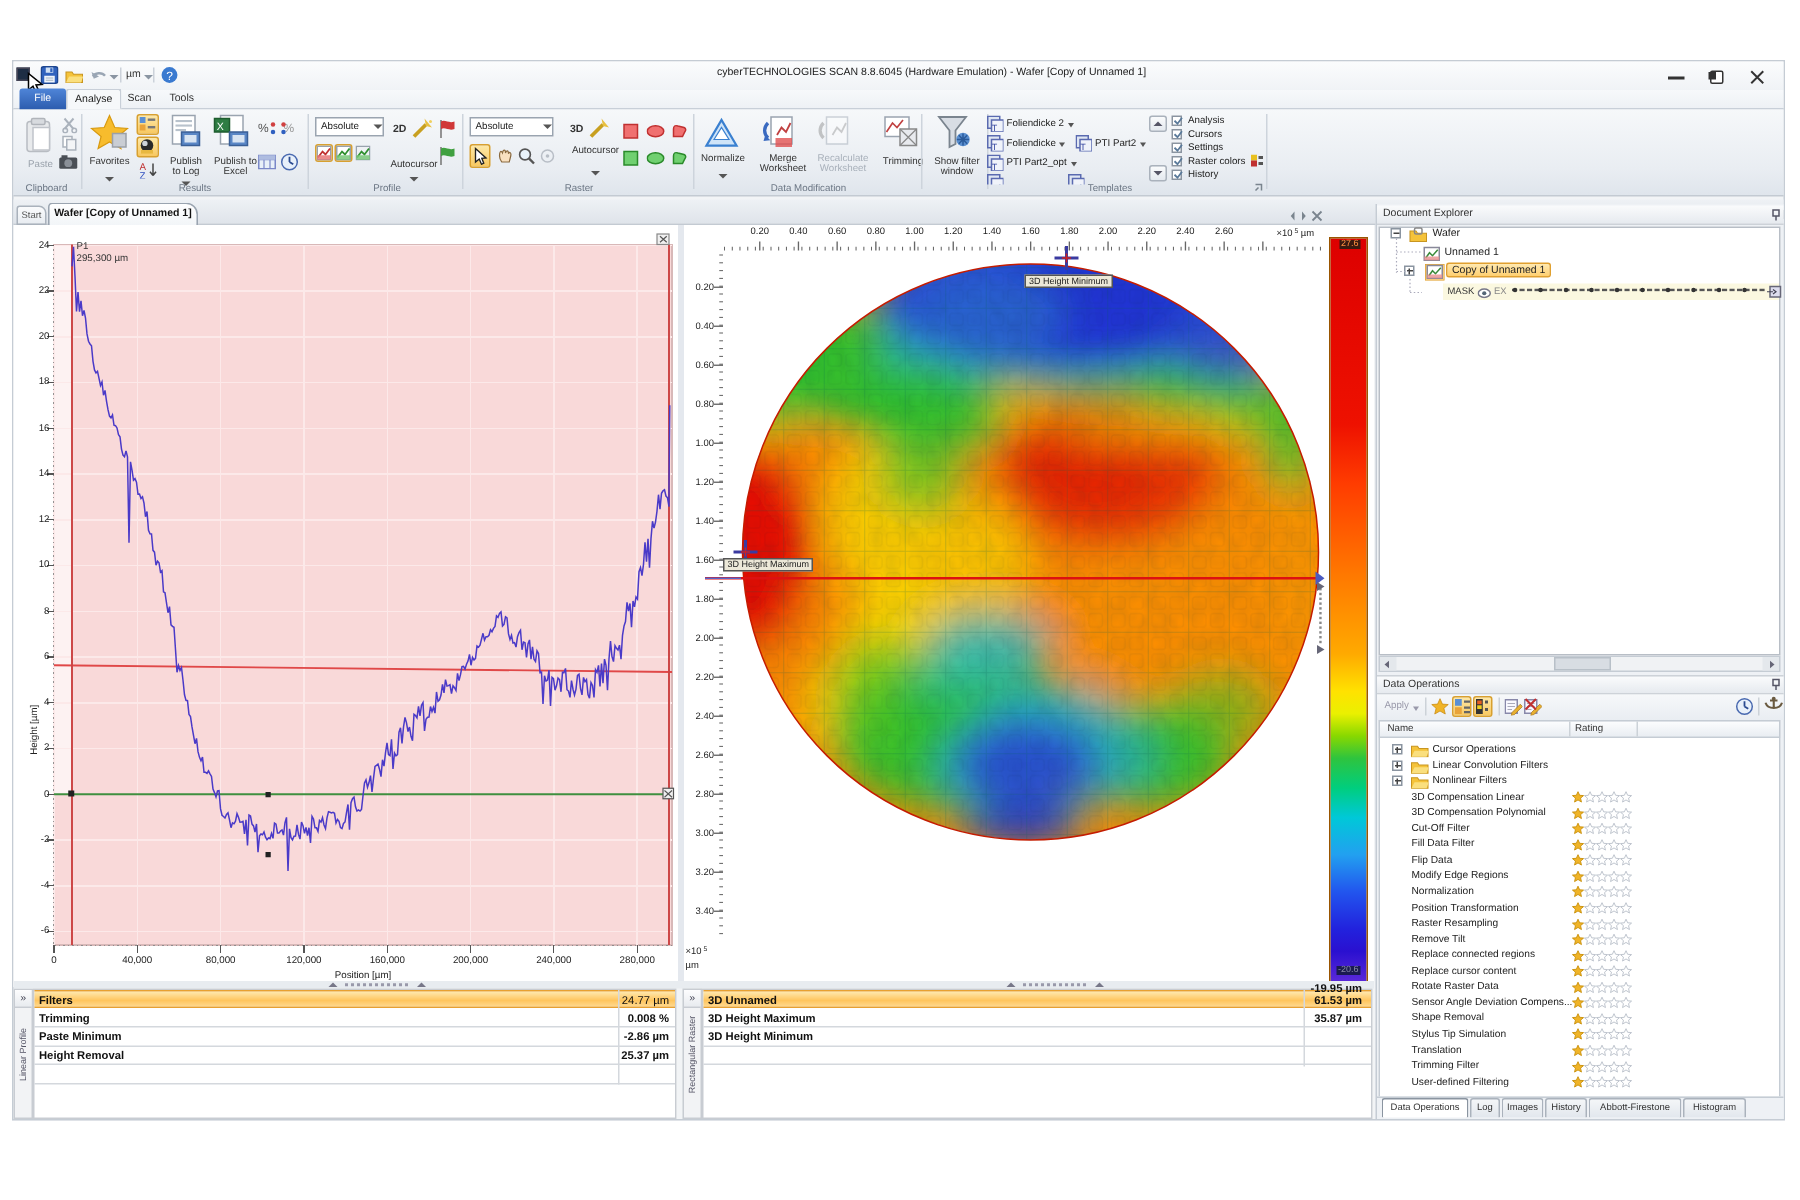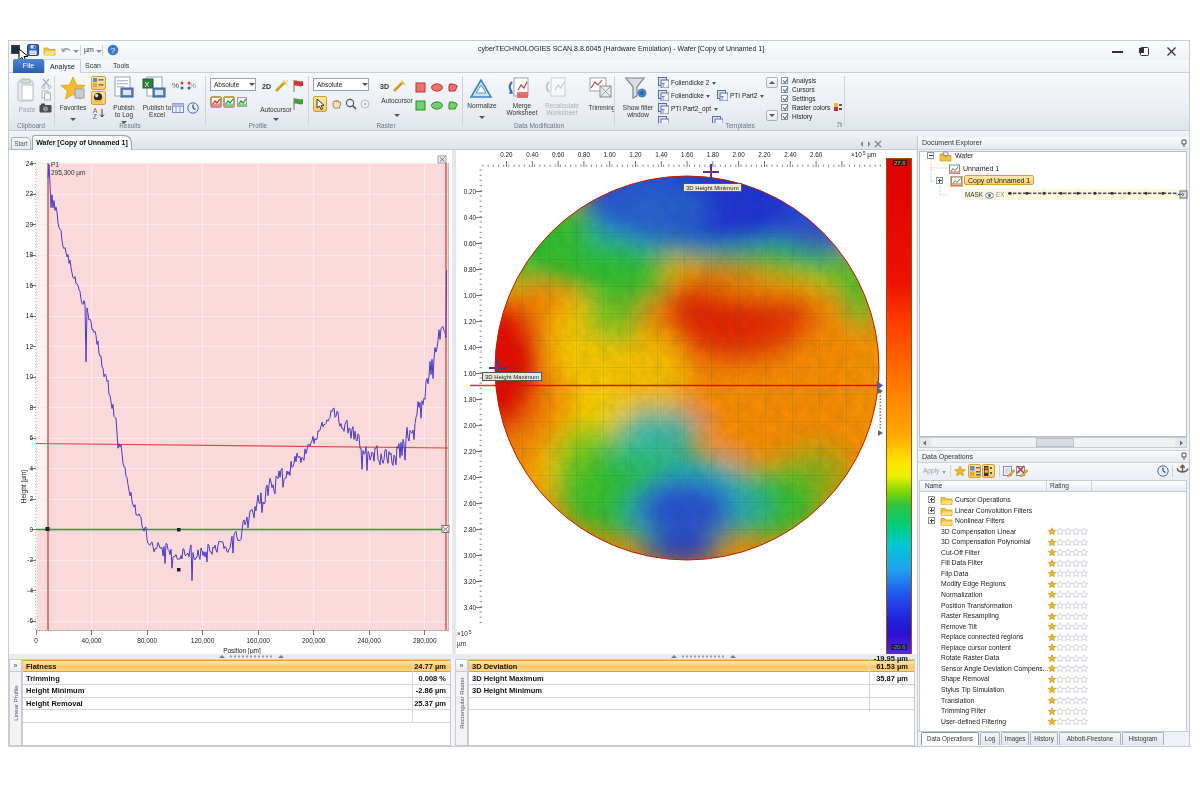--- a/index.html
+++ b/index.html
@@ -858,42 +858,42 @@
       <rect x="44" y="1.5" width="2" height="2"></rect>
       <rect x="48" y="1.5" width="2" height="2"></rect>
       <rect x="52" y="1.5" width="2" height="2"></rect>
     </g>
   </svg>
 <div class="abs" style="left:9px;top:659px;width:13px;height:87px;background:#f2f3f5;border:1px solid #c8ccd2"></div>
 <div class="abs" style="left:10px;top:660px;width:11px;height:12px;background:linear-gradient(#fdfdfe,#e8ebef);border-bottom:1px solid #c8ccd2;font-size:7px;color:#445;text-align:center;line-height:11px">»</div>
 <div class="abs" style="left:-20px;top:700px;width:72px;font-size:6px;color:#556;text-align:center;transform:rotate(-90deg);transform-origin:center;white-space:nowrap">Linear Profile</div>
 <div class="abs" style="left:22px;top:659px;width:429px;height:87px;background:#fff;border:1px solid #c8ccd2"></div>
 <div class="abs" style="left:23px;top:659.5px;width:427px;height:12.4px;background:linear-gradient(#ffe9b0,#ffc55e 60%,#ffd98e);border-top:1px solid #e8a030;border-bottom:1px solid #e8a030;"></div>
-<div class="abs" style="left:26px;top:661.5px;font-size:7.5px;font-weight:bold;color:#111">Flatness</div>
-<div class="abs" style="left:366px;top:661.5px;width:80px;font-size:7.5px;font-weight:bold;color:#111;text-align:right">24.77 µm</div>
+<div class="abs" style="left:26px;top:661.5px;font-size:7.5px;font-weight:bold;color:#111">Filters</div>
+<div class="abs" style="left:366px;top:661.5px;width:80px;font-size:7.5px;font-weight:normal;color:#111;text-align:right">24.77 µm</div>
 <div class="abs" style="left:23px;top:671.9px;width:427px;height:12.4px;"></div>
 <div class="abs" style="left:23px;top:684.3px;width:427px;height:1px;background:#d4d8dd"></div>
 <div class="abs" style="left:26px;top:673.9px;font-size:7.5px;font-weight:bold;color:#111">Trimming</div>
 <div class="abs" style="left:366px;top:673.9px;width:80px;font-size:7.5px;font-weight:bold;color:#111;text-align:right">0.008 %</div>
 <div class="abs" style="left:23px;top:684.3px;width:427px;height:12.4px;"></div>
 <div class="abs" style="left:23px;top:696.7px;width:427px;height:1px;background:#d4d8dd"></div>
-<div class="abs" style="left:26px;top:686.3px;font-size:7.5px;font-weight:bold;color:#111">Height Minimum</div>
+<div class="abs" style="left:26px;top:686.3px;font-size:7.5px;font-weight:bold;color:#111">Paste Minimum</div>
 <div class="abs" style="left:366px;top:686.3px;width:80px;font-size:7.5px;font-weight:bold;color:#111;text-align:right">-2.86 µm</div>
 <div class="abs" style="left:23px;top:696.7px;width:427px;height:12.4px;"></div>
 <div class="abs" style="left:23px;top:709.1px;width:427px;height:1px;background:#d4d8dd"></div>
 <div class="abs" style="left:26px;top:698.7px;font-size:7.5px;font-weight:bold;color:#111">Height Removal</div>
 <div class="abs" style="left:366px;top:698.7px;width:80px;font-size:7.5px;font-weight:bold;color:#111;text-align:right">25.37 µm</div>
 <div class="abs" style="left:23px;top:721.5px;width:427px;height:1px;background:#d4d8dd"></div>
 <div class="abs" style="left:412px;top:660px;width:1px;height:63px;background:#d4d8dd"></div>
 <div class="abs" style="left:455px;top:659px;width:13px;height:87px;background:#f2f3f5;border:1px solid #c8ccd2"></div>
 <div class="abs" style="left:456px;top:660px;width:11px;height:12px;background:linear-gradient(#fdfdfe,#e8ebef);border-bottom:1px solid #c8ccd2;font-size:7px;color:#445;text-align:center;line-height:11px">»</div>
 <div class="abs" style="left:426px;top:700px;width:72px;font-size:6px;color:#556;text-align:center;transform:rotate(-90deg);transform-origin:center;white-space:nowrap">Rectangular Raster</div>
 <div class="abs" style="left:468px;top:659px;width:447px;height:87px;background:#fff;border:1px solid #c8ccd2"></div>
 <div class="abs" style="left:469px;top:659.5px;width:445px;height:12.4px;background:linear-gradient(#ffe9b0,#ffc55e 60%,#ffd98e);border-top:1px solid #e8a030;border-bottom:1px solid #e8a030;"></div>
-<div class="abs" style="left:472px;top:661.5px;font-size:7.5px;font-weight:bold;color:#111">3D Deviation</div>
+<div class="abs" style="left:472px;top:661.5px;font-size:7.5px;font-weight:bold;color:#111">3D Unnamed</div>
 <div class="abs" style="left:828px;top:661.5px;width:80px;font-size:7.5px;font-weight:bold;color:#111;text-align:right">61.53 µm</div>
 <div class="abs" style="left:469px;top:671.9px;width:445px;height:12.4px;"></div>
 <div class="abs" style="left:469px;top:684.3px;width:445px;height:1px;background:#d4d8dd"></div>
 <div class="abs" style="left:472px;top:673.9px;font-size:7.5px;font-weight:bold;color:#111">3D Height Maximum</div>
 <div class="abs" style="left:828px;top:673.9px;width:80px;font-size:7.5px;font-weight:bold;color:#111;text-align:right">35.87 µm</div>
 <div class="abs" style="left:469px;top:684.3px;width:445px;height:12.4px;"></div>
 <div class="abs" style="left:469px;top:696.7px;width:445px;height:1px;background:#d4d8dd"></div>
 <div class="abs" style="left:472px;top:686.3px;font-size:7.5px;font-weight:bold;color:#111">3D Height Minimum</div>
 <div class="abs" style="left:828px;top:654px;width:80px;font-size:7.5px;font-weight:bold;color:#111;text-align:right">-19.95 µm</div>
 <div class="abs" style="left:469px;top:709.1px;width:445px;height:1px;background:#d4d8dd"></div>

